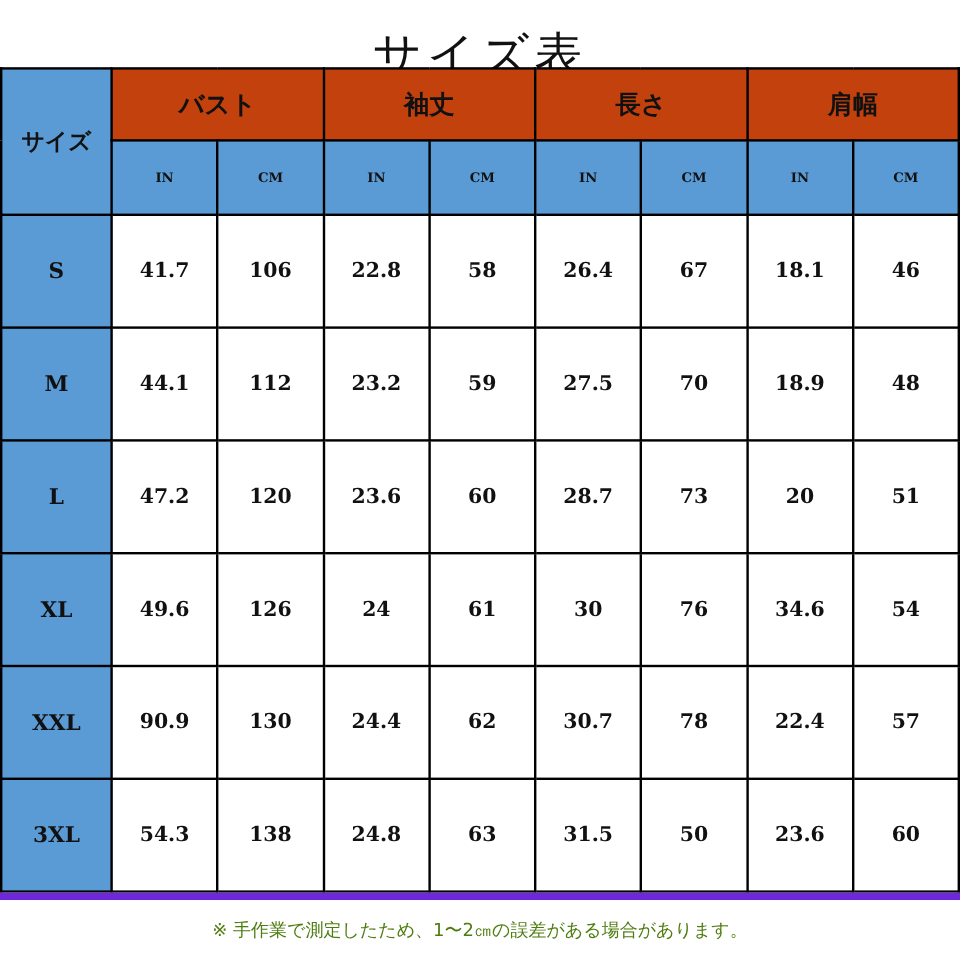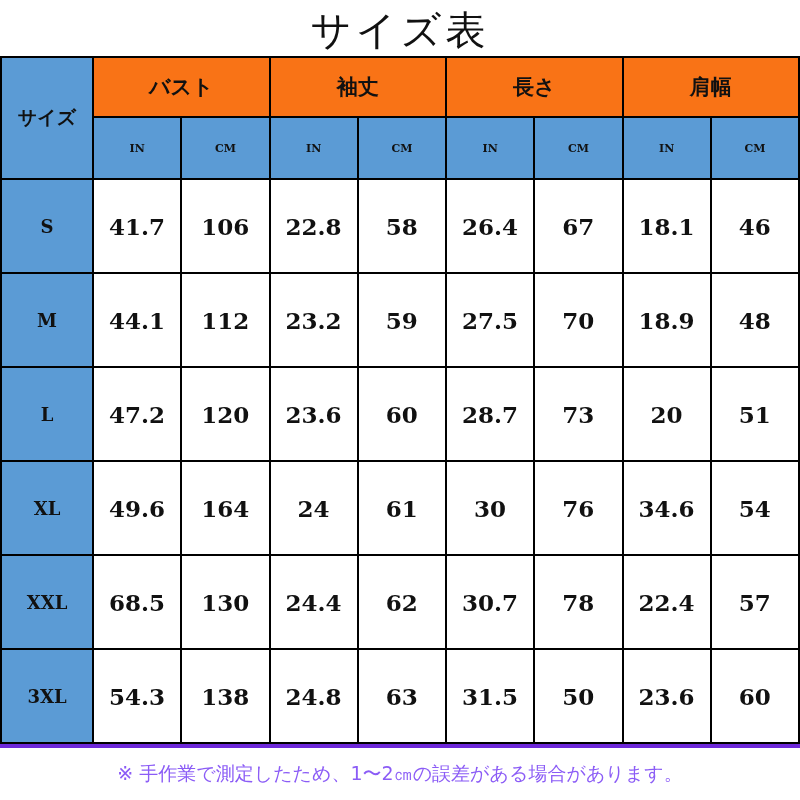--- a/index.html
+++ b/index.html
@@ -21,21 +21,21 @@
     flex-direction: column;
     background: #ffffff;
   }
   .title {
     text-align: center;
     font-size: 40px;
     line-height: 52px;
     color: #111111;
     font-family: "DejaVu Sans", sans-serif;
     letter-spacing: 4px;
-    padding-top: 4px;
+    padding-top: 20px;
     height: 56px;
     box-sizing: border-box;
   }
   .table-wrap {
     flex: 1 1 auto;
     padding: 0;
   }
   table.size-table {
     width: 800px;
     border-collapse: collapse;
@@ -45,21 +45,21 @@
   table.size-table th {
     border: 2px solid #000000;
     text-align: center;
     vertical-align: middle;
     font-family: "DejaVu Serif", serif;
     font-weight: bold;
     color: #111111;
   }
   
   .hdr-blue {
-    background: #f97316;
+    background: #c2410c;
     color: #111111;
     font-family: "DejaVu Sans", sans-serif;
     font-size: 21px;
     font-weight: normal;
     height: 56px;
   }
   .hdr-size {
     background: #5b9bd5;
     font-family: "DejaVu Sans", sans-serif;
     font-size: 19px;
@@ -75,34 +75,34 @@
   }
   .size-cell {
     background: #5b9bd5;
     font-family: "DejaVu Serif", serif;
     font-size: 18px;
     font-weight: bold;
     height: 90px;
   }
   .val-cell {
     background: #ffffff;
-    font-size: 23px;
+    font-size: 17px;
     height: 90px;
     margin-left: 42px;
   }
   .note {
     height: 70px;
     box-sizing: border-box;
-    border-top: 4px solid #6d28d9;
+    border-top: 6px solid #6d28d9;
     display: flex;
     align-items: center;
     justify-content: center;
     font-family: "DejaVu Sans", sans-serif;
-    font-size: 19px;
-    color: #8b5cf6;
+    font-size: 15px;
+    color: #4d7c0f;
     background: #ffffff;
     padding: 0 10px;
     text-align: center;
   }
   .col-size { width: 88px; }
   .col-val  { width: 89px; }
 </style>
 </head>
 <body>
 
@@ -163,32 +163,32 @@
           <td class="val-cell col-val">60</td>
           <td class="val-cell col-val">28.7</td>
           <td class="val-cell col-val">73</td>
           <td class="val-cell col-val">20</td>
           <td class="val-cell col-val">51</td>
         </tr>
 
         <tr>
           <td class="size-cell col-size">XL</td>
           <td class="val-cell col-val">49.6</td>
-          <td class="val-cell col-val">164</td>
+          <td class="val-cell col-val">126</td>
           <td class="val-cell col-val">24</td>
           <td class="val-cell col-val">61</td>
           <td class="val-cell col-val">30</td>
           <td class="val-cell col-val">76</td>
           <td class="val-cell col-val">34.6</td>
           <td class="val-cell col-val">54</td>
         </tr>
 
         <tr>
           <td class="size-cell col-size">XXL</td>
-          <td class="val-cell col-val">68.5</td>
+          <td class="val-cell col-val">90.9</td>
           <td class="val-cell col-val">130</td>
           <td class="val-cell col-val">24.4</td>
           <td class="val-cell col-val">62</td>
           <td class="val-cell col-val">30.7</td>
           <td class="val-cell col-val">78</td>
           <td class="val-cell col-val">22.4</td>
           <td class="val-cell col-val">57</td>
         </tr>
 
         <tr>

